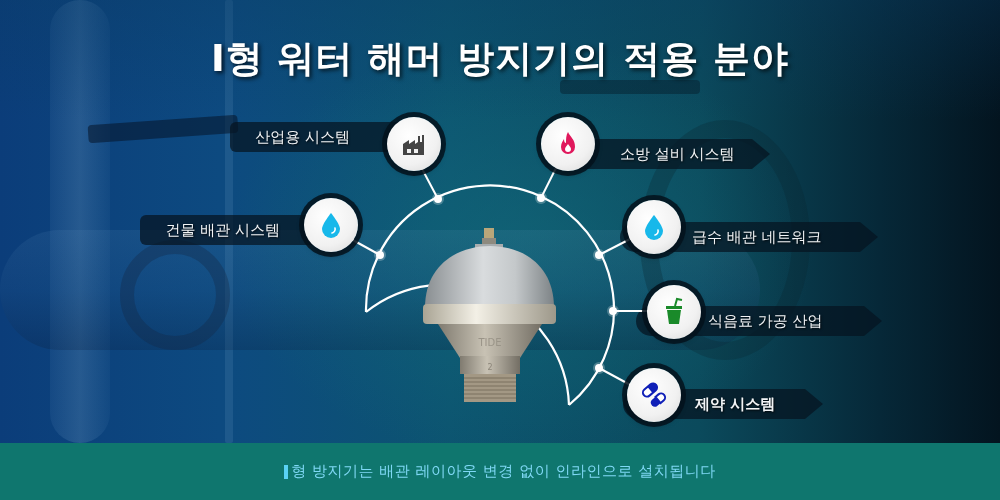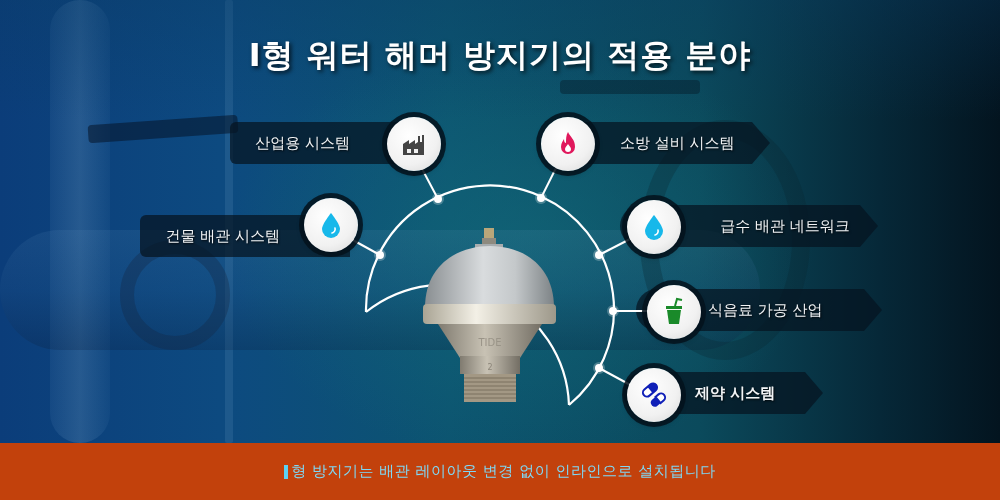--- a/index.html
+++ b/index.html
@@ -25,53 +25,53 @@
     .pipe.v1 { left: 50px; top: 0; width: 60px; height: 443px; background: linear-gradient(90deg, rgba(90,140,190,0.12), rgba(160,200,230,0.18), rgba(90,140,190,0.08)); }
     .pipe.v2 { left: 225px; top: 0; width: 8px; height: 443px; background: rgba(160,200,230,0.12); border-radius: 2px; }
     .pipe.h1 { left: 0; top: 230px; width: 760px; height: 120px; border-radius: 60px; background: linear-gradient(180deg, rgba(120,170,210,0.10), rgba(40,90,140,0.18), rgba(10,30,60,0.25)); }
     .pipe.ring { left: 120px; top: 240px; width: 110px; height: 110px; border-radius: 50%; border: 14px solid rgba(20,40,70,0.35); background: transparent; }
     .pipe.ring2 { left: 640px; top: 120px; width: 170px; height: 240px; border-radius: 50%; border: 18px solid rgba(10,40,50,0.30); background: transparent; }
     .pipe.handle { left: 88px; top: 120px; width: 150px; height: 18px; border-radius: 4px; background: rgba(5,20,40,0.55); transform: rotate(-4deg); }
     .pipe.handle2 { left: 560px; top: 80px; width: 140px; height: 14px; border-radius: 4px; background: rgba(5,25,35,0.45); }
 
     .title {
       position: absolute; left: 0; top: 34px; width: 1000px; text-align: center;
-      color: #ffffff; font-weight: bold; font-size: 32px; letter-spacing: 1px;
+      color: #ffffff; font-weight: bold; font-size: 37px; letter-spacing: 1px;
       text-shadow: 2px 2px 4px rgba(0,0,0,0.75);
     }
 
     
     .connectors { position: absolute; left: 0; top: 0; width: 1000px; height: 443px; }
 
     
     .label {
-      position: absolute; height: 42px;
+      position: absolute; height: 30px;
       background: rgba(6,20,32,0.72);
       color: #f2f4f6; font-size: 15px;
       display: flex; align-items: center;
     }
     .label .text { white-space: nowrap; text-shadow: 1px 1px 2px rgba(0,0,0,0.8); }
     .label.left { border-radius: 6px 0 0 6px; justify-content: flex-end; padding-right: 70px; }
     .label.right { justify-content: flex-start; padding-left: 72px; border-radius: 23px 0 0 23px;
-      clip-path: polygon(0 0, calc(100% - 18px) 0, 100% 50%, calc(100% - 18px) 100%, 0 100%); }
+      clip-path: polygon(0 0, calc(100% - 18px) 0, 100% 50%, calc(100% - 18px) 100%, 0 100%); margin-top: 17px; }
 
     .icon-circle {
       position: absolute; width: 54px; height: 54px; border-radius: 50%;
       background: radial-gradient(circle at 40% 35%, #ffffff 0%, #f1f1f1 60%, #d6d6d6 100%);
       box-shadow: 0 0 0 5px rgba(4,18,28,0.85), 0 2px 6px rgba(0,0,0,0.6);
       display: flex; align-items: center; justify-content: center;
     }
     .icon-circle svg { width: 30px; height: 30px; }
 
     
     .product { position: absolute; left: 420px; top: 228px; width: 140px; height: 175px; }
 
     .footer {
       position: absolute; left: 0; top: 443px; width: 1000px; height: 57px;
-      background: #c2410c;
+      background: #0f766e;
       display: flex; align-items: center; justify-content: center;
     }
     .footer .bar { display: inline-block; width: 4px; height: 14px; background: #5ad2f4; margin-right: 3px; }
     .footer .text { color: #7fd8f5; font-size: 15px; font-family: "DejaVu Serif", "Liberation Serif", serif; letter-spacing: 0.5px; }
   </style>
 </head>
 <body>
 
 <div class="bg">
   <div class="pipe v1"></div>
@@ -88,21 +88,21 @@
 
 <div class="label left" style="left:230px; top:122px; width:190px;">
   <span class="text">산업용 시스템</span>
 </div>
 <div class="label left" style="left:140px; top:215px; width:210px;">
   <span class="text">건물 배관 시스템</span>
 </div>
 <div class="label right" style="left:548px; top:122px; width:222px;">
   <span class="text">소방 설비 시스템</span>
 </div>
-<div class="label right" style="left:620px; top:205px; width:258px;justify-content:center;">
+<div class="label right" style="left:620px; top:205px; width:258px;">
   <span class="text">급수 배관 네트워크</span>
 </div>
 <div class="label right" style="left:636px; top:289px; width:246px;">
   <span class="text">식음료 가공 산업</span>
 </div>
 <div class="label right" style="left:623px; top:372px; width:200px;font-weight:bold;">
   <span class="text">제약 시스템</span>
 </div>
 
 <svg class="connectors" viewBox="0 0 1000 443">

